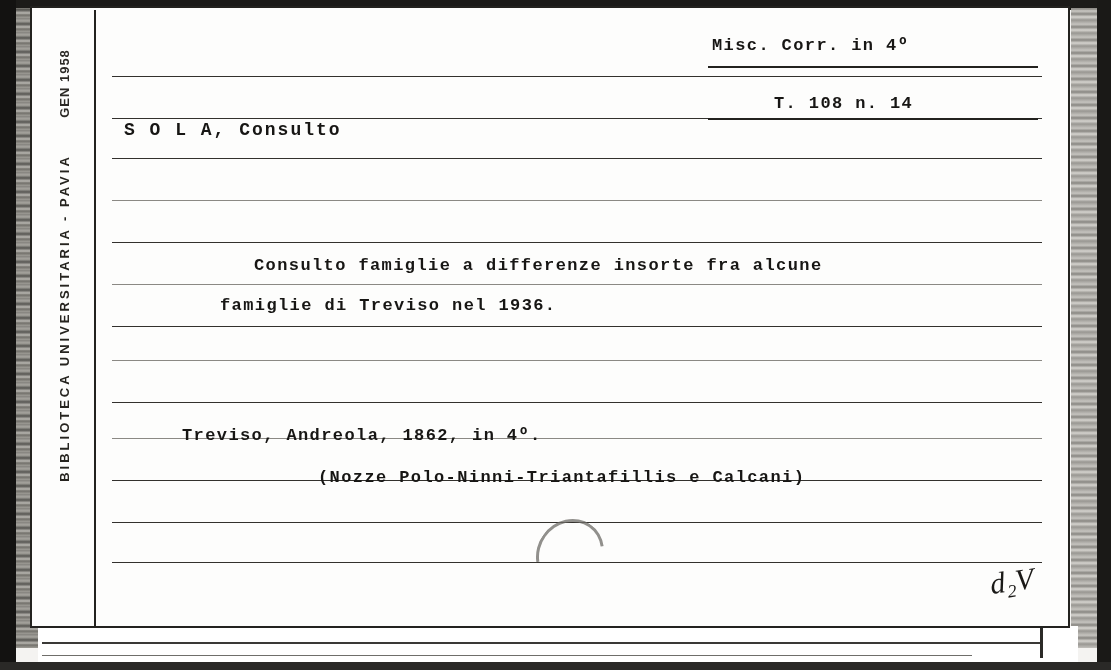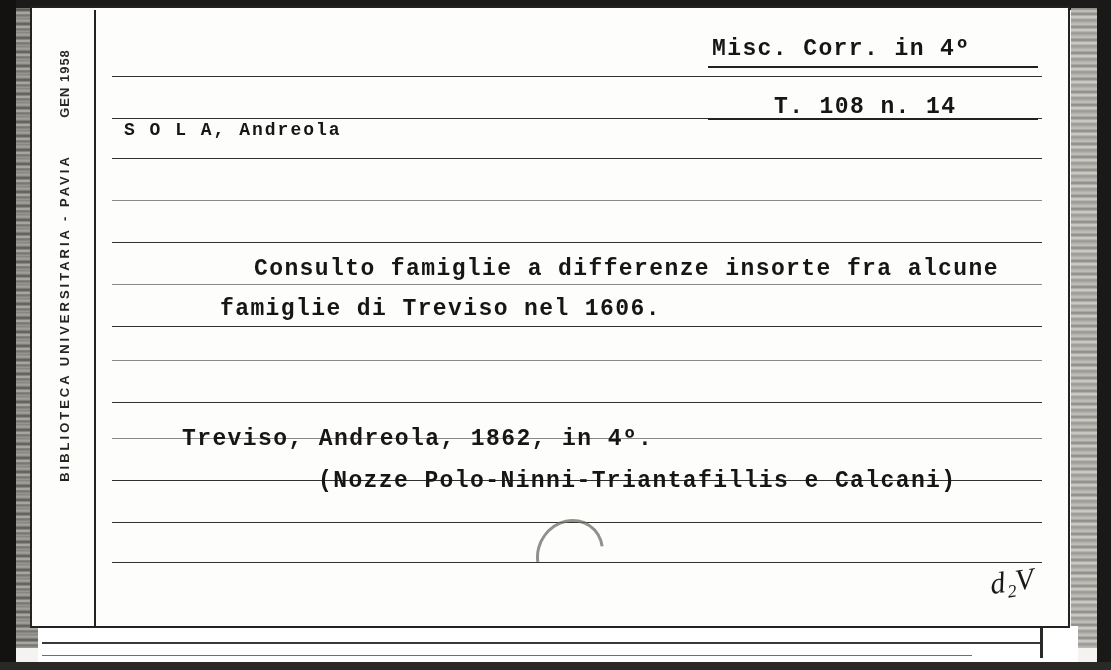--- a/index.html
+++ b/index.html
@@ -141,21 +141,21 @@
     height: 1px;
     background: #33312d;
   }
   .rule.faint { background: #8b8984; }
 
   
   .tx {
     position: absolute;
     font-family: "Liberation Mono", monospace;
     color: #171614;
-    font-size: 23px;
+    font-size: 17px;
     letter-spacing: 1.4px;
     white-space: nowrap;
     font-weight: 700;
   }
   .hdr-rule {
     position: absolute;
     height: 2px;
     background: #23221f;
   }
 
@@ -219,24 +219,24 @@
       <div class="rule" style="top:470px;"></div>
       <div class="rule" style="top:512px;"></div>
       <div class="rule" style="top:552px;"></div>
     </div>
 
     <div class="tx" style="left:680px; top:28px;">Misc. Corr. in 4º</div>
     <div class="hdr-rule" style="left:676px; top:58px; width:330px;"></div>
     <div class="tx" style="left:742px; top:78px;margin-top:8px;">T. 108 n. 14</div>
     <div class="hdr-rule" style="left:676px; top:110px; width:330px;"></div>
 
-    <div class="tx" style="left:92px; top:112px; font-size:18px; letter-spacing:2px;">S O L A, Andreola</div>
+    <div class="tx" style="left:92px; top:112px; font-size:18px; letter-spacing:2px;">S O L A, Consulto</div>
 
     <div class="tx" style="left:222px; top:248px;">Consulto famiglie a differenze insorte fra alcune</div>
-    <div class="tx" style="left:188px; top:288px;">famiglie di Treviso nel 1606.</div>
+    <div class="tx" style="left:188px; top:288px;">famiglie di Treviso nel 1936.</div>
 
     <div class="tx" style="left:150px; top:418px;text-align:center;">Treviso, Andreola, 1862, in 4º.</div>
     <div class="tx" style="left:286px; top:460px;">(Nozze  Polo-Ninni-Triantafillis e Calcani)</div>
 
     <div class="blot"></div>
 
     <div class="pencil">d₂V</div>
   </div>
 </div>
 

